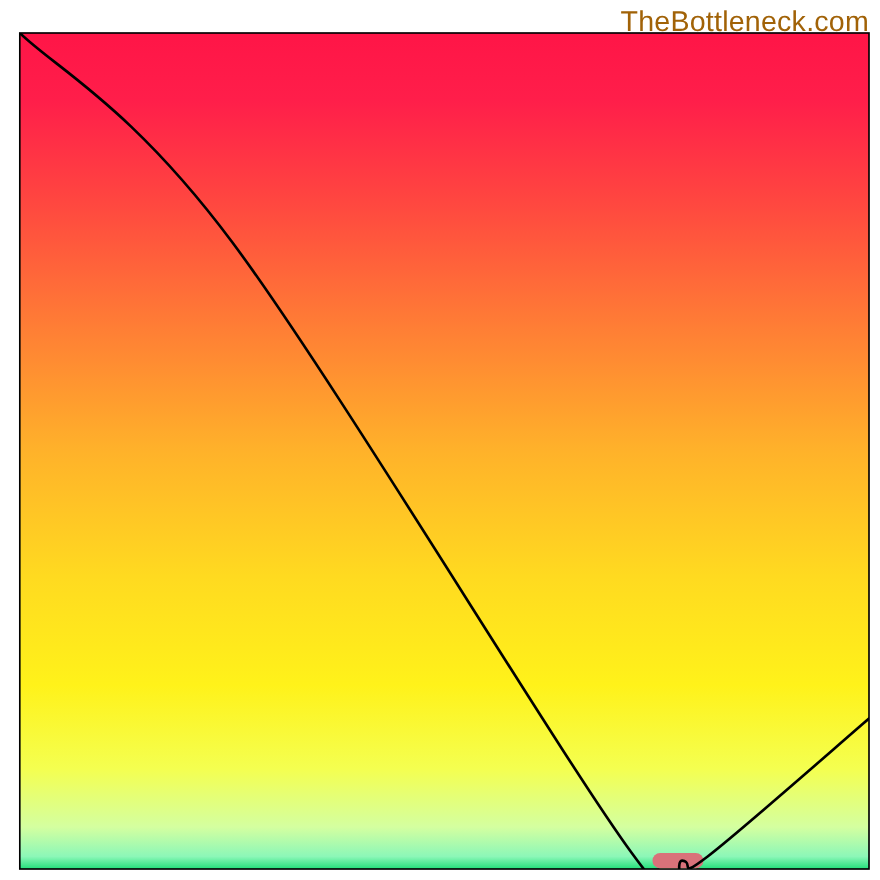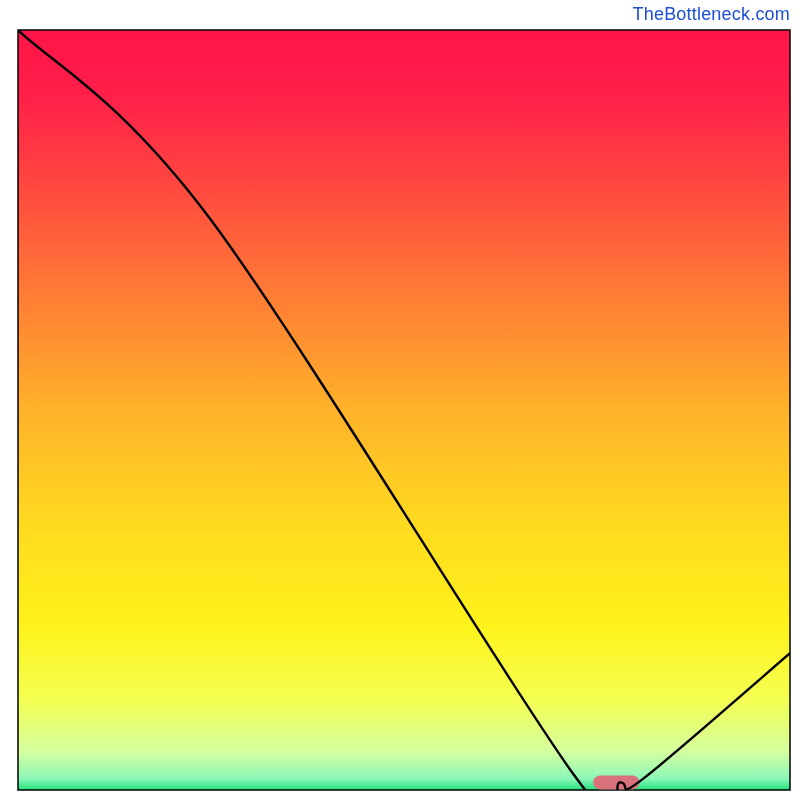--- a/index.html
+++ b/index.html
@@ -13,22 +13,22 @@
   }
   .stage {
     position: relative;
     width: 800px;
     height: 800px;
   }
   .watermark {
     position: absolute;
     top: 4px;
     right: 10px;
-    color: #1d4ed8;
-    font-size: 18px;
+    color: #a16207;
+    font-size: 26px;
     font-weight: 500;
     z-index: 10;
     letter-spacing: 0.2px;
     text-align: right;
   }
   svg.chart {
     position: absolute;
     left: 0;
     top: 0;
     width: 800px;

